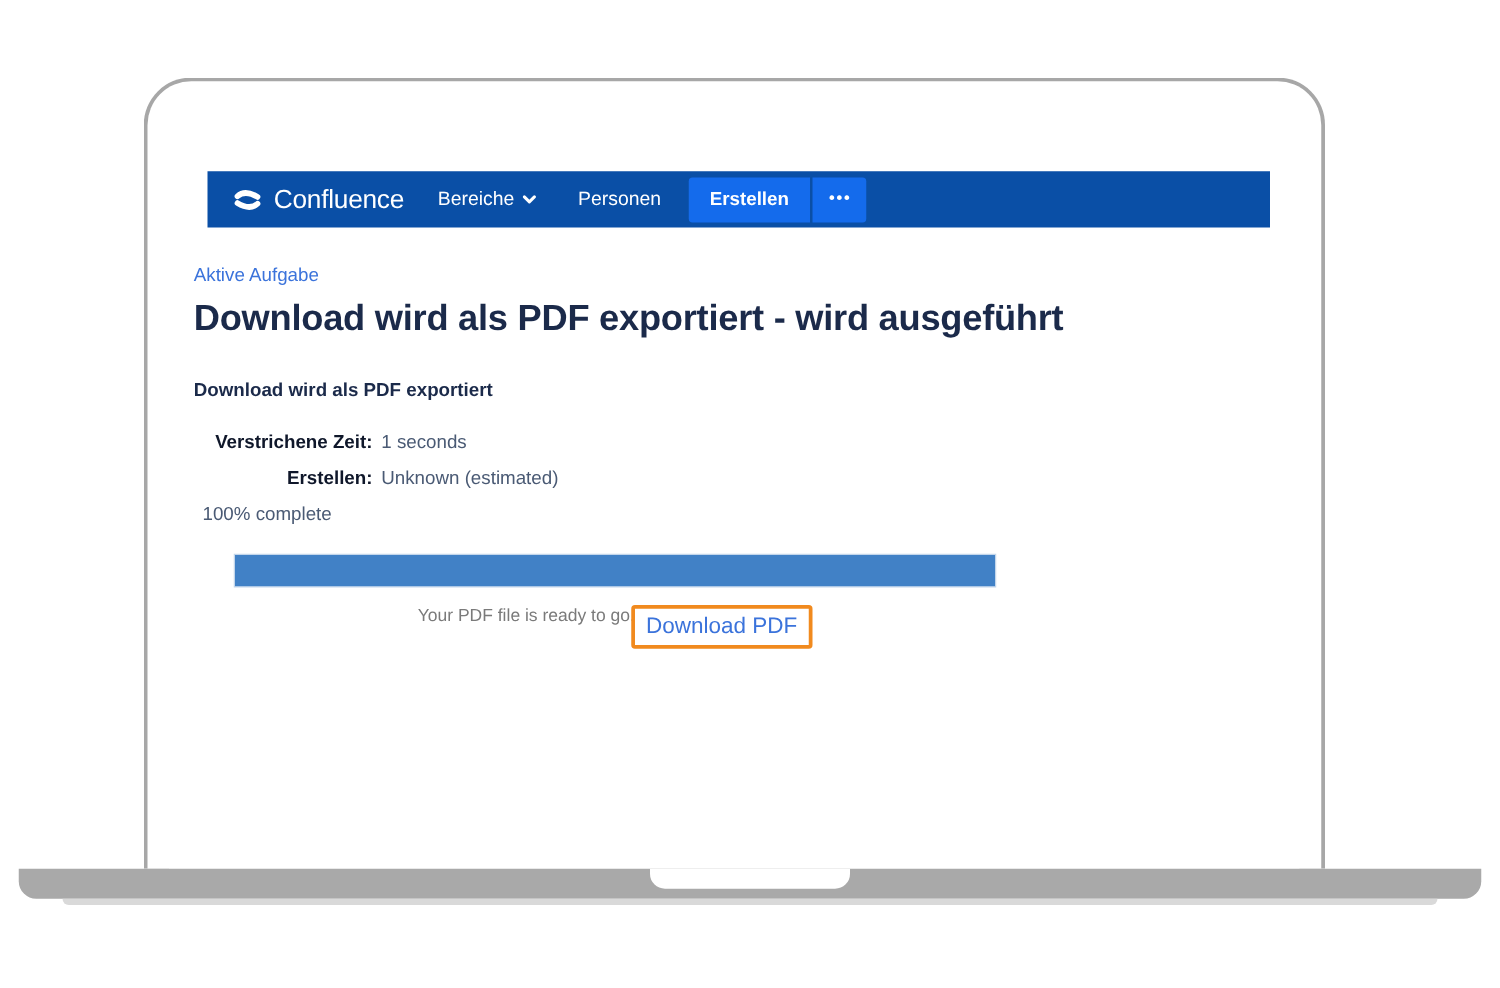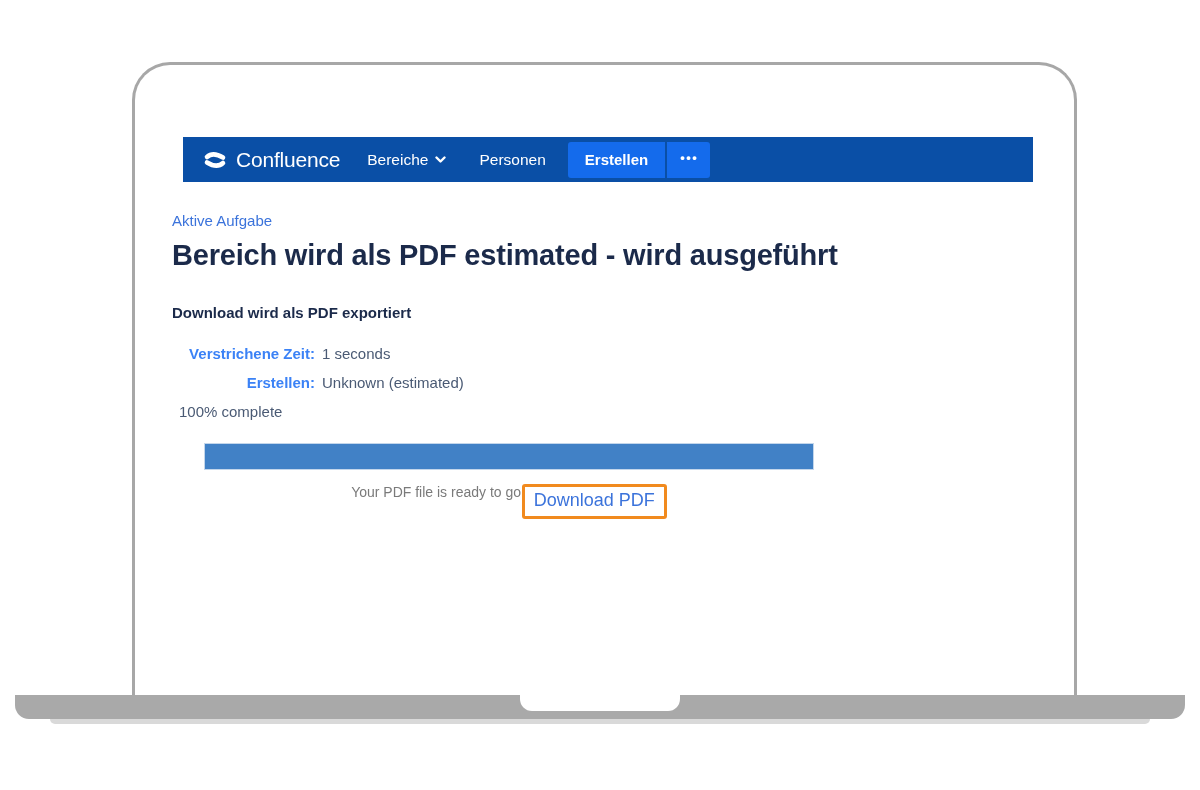--- a/index.html
+++ b/index.html
@@ -2,21 +2,21 @@
 <html><head>
 <meta charset="utf-8">
 <style>
   html,body{margin:0;padding:0;}
   body{
     width:1200px;height:790px;position:relative;background:#ffffff;
     font-family:"Liberation Sans", sans-serif;overflow:hidden;
   }
   
   .laptop-screen{
-    position:absolute;left:132px;top:62px;width:945px;height:633px;
+    position:absolute;left:115px;top:62px;width:945px;height:633px;
     box-sizing:border-box;background:#ffffff;
     border:3px solid #a7a7a7;border-bottom:none;
     border-radius:38px 38px 0 0;overflow:hidden;
   }
   .laptop-base{
     position:absolute;left:15px;top:695px;width:1170px;height:24px;
     background:#a9a9a9;border-radius:0 0 14px 14px;
   }
   .laptop-base-notch{
     position:absolute;left:505px;top:0;width:160px;height:16px;
@@ -59,21 +59,21 @@
   .page-title{
     margin:8px 0 0 0;font-size:29px;line-height:34px;font-weight:600;
     color:#1B2A4A;letter-spacing:-0.2px;
   }
   .task-subtitle{
     margin:32px 0 0 0;font-size:15px;font-weight:700;color:#1B2A4A;
   }
   .details{margin-top:18px;}
   .detail-row{display:flex;line-height:29px;font-size:15px;}
   .detail-label{
-    width:143px;text-align:right;font-weight:700;color:#3b82f6;
+    width:143px;text-align:right;font-weight:700;color:#0f172a;
     flex:0 0 143px;
   }
   .detail-value{margin-left:7px;color:#4A5A74;}
   .progress-track{
     margin:17px 0 0 32px;width:610px;height:27px;box-sizing:border-box;
     background:#eef3f9;border:1px solid #c3d6eb;
   }
   .progress-fill{height:100%;width:100%;background:#4181C6;}
   .ready-line{
     margin:14px 0 0 32px;width:610px;text-align:center;font-size:14px;
@@ -112,21 +112,21 @@
 
     <div class="btn-group">
       <button class="btn btn-create">Erstellen</button>
       <button class="btn btn-more">•••</button>
     </div>
   </div>
 
   <div class="content">
     <a class="breadcrumb-link">Aktive Aufgabe</a>
 
-    <h1 class="page-title">Bereich wird als PDF estimated - wird ausgeführt</h1>
+    <h1 class="page-title">Download wird als PDF exportiert - wird ausgeführt</h1>
 
     <p class="task-subtitle">Download wird als PDF exportiert</p>
 
     <div class="details">
       <div class="detail-row">
         <span class="detail-label">Verstrichene Zeit:</span>
         <span class="detail-value">1 seconds</span>
       </div>
       <div class="detail-row">
         <span class="detail-label">Erstellen:</span>

